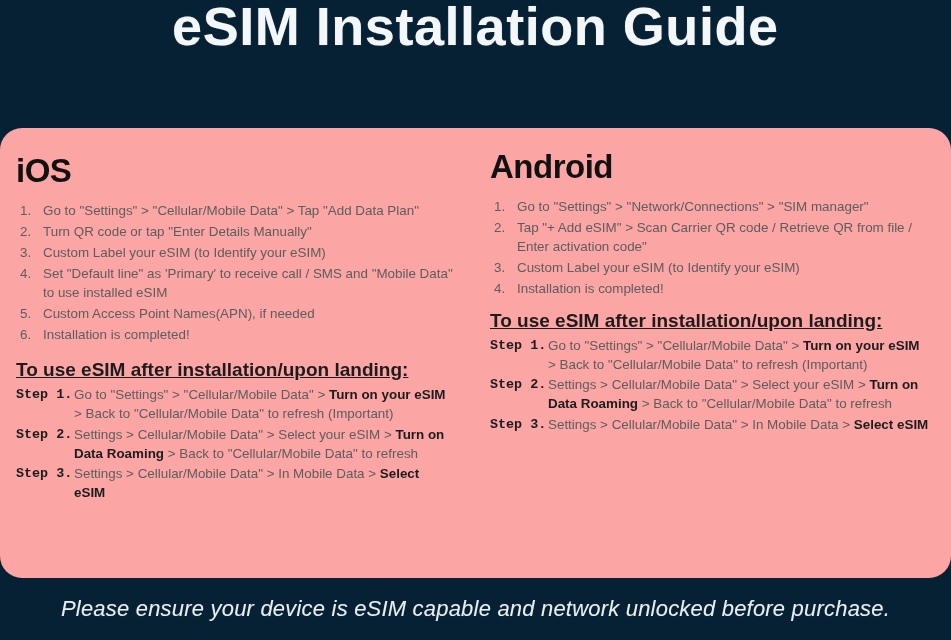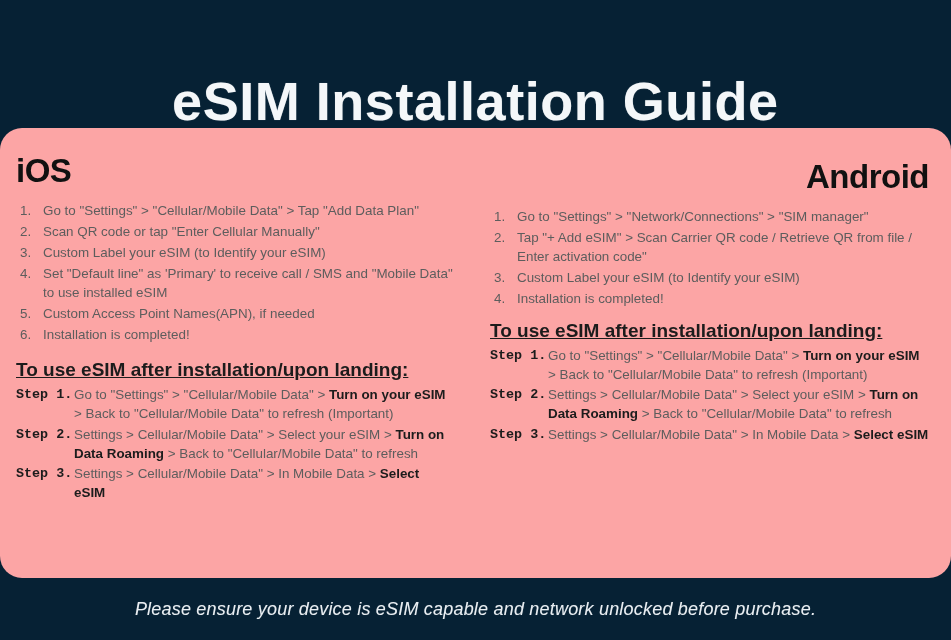--- a/index.html
+++ b/index.html
@@ -19,21 +19,21 @@
     height: 640px;
     background: #062134;
     display: flex;
     flex-direction: column;
   }
   
   .header {
     height: 128px;
     flex: 0 0 128px;
     display: flex;
-    align-items: flex-end;
+    align-items: flex-start;
     justify-content: center;
     background: #062134;
   }
   .header-title {
     color: #f4f7f9;
     font-family: "Liberation Sans", sans-serif;
     font-weight: bold;
     font-size: 53px;
     letter-spacing: 0.5px;
     line-height: 1;
@@ -66,22 +66,21 @@
   .platform-heading {
     font-family: "Liberation Sans", sans-serif;
     font-weight: bold;
     font-size: 33px;
     color: #111111;
     margin: 8px 0 12px 0;
     line-height: 1.05;
     letter-spacing: -0.5px;
   }
   .col-android .platform-heading {
-    margin-top: 14px;
-    text-align: right;
+    margin-top: 4px;
   }
   
   ol.steps {
     list-style: none;
     margin: 0 0 0 0;
     padding: 0;
     counter-reset: stepnum;
   }
   ol.steps > li {
     counter-increment: stepnum;
@@ -143,42 +142,42 @@
     flex: 0 0 62px;
     height: 62px;
     background: #062134;
     display: flex;
     align-items: center;
     justify-content: center;
   }
   .footer-text {
     color: #e9eef2;
     font-style: italic;
-    font-size: 18px;
+    font-size: 22px;
     font-family: "Liberation Sans", sans-serif;
     letter-spacing: 0.2px;
     text-shadow: 0 0 1px rgba(255,255,255,0.25);
   }
 </style>
 </head>
 <body>
 
 <div class="poster">
 
   <div class="header">
     <div class="header-title">eSIM Installation Guide</div>
   </div>
 
   <div class="card">
 
     <div class="col col-ios">
       <div class="platform-heading">iOS</div>
       <ol class="steps">
           <li>Go to "Settings" &gt; "Cellular/Mobile Data" &gt; Tap "Add Data Plan"</li>
-          <li>Scan QR code or tap "Enter Cellular Manually"</li>
+          <li>Turn QR code or tap "Enter Details Manually"</li>
           <li>Custom Label your eSIM (to Identify your eSIM)</li>
           <li>Set "Default line" as 'Primary' to receive call / SMS and "Mobile Data" to use installed eSIM</li>
           <li>Custom Access Point Names(APN), if needed</li>
           <li>Installation is completed!</li>
         </ol>
       <div class="usage-block">
         <div class="usage-heading">To use eSIM after installation/upon landing:</div>
         <div>
             <div class="usage-step"><span class="step-label">Step 1.</span><span>Go to "Settings" &gt; "Cellular/Mobile Data" &gt; </span><b>Turn on your eSIM</b><span> &gt; Back to "Cellular/Mobile Data" to refresh (Important)</span></div>
             <div class="usage-step"><span class="step-label">Step 2.</span><span>Settings &gt; Cellular/Mobile Data" &gt; Select your eSIM &gt; </span><b>Turn on Data Roaming</b><span> &gt; Back to "Cellular/Mobile Data" to refresh</span></div>

